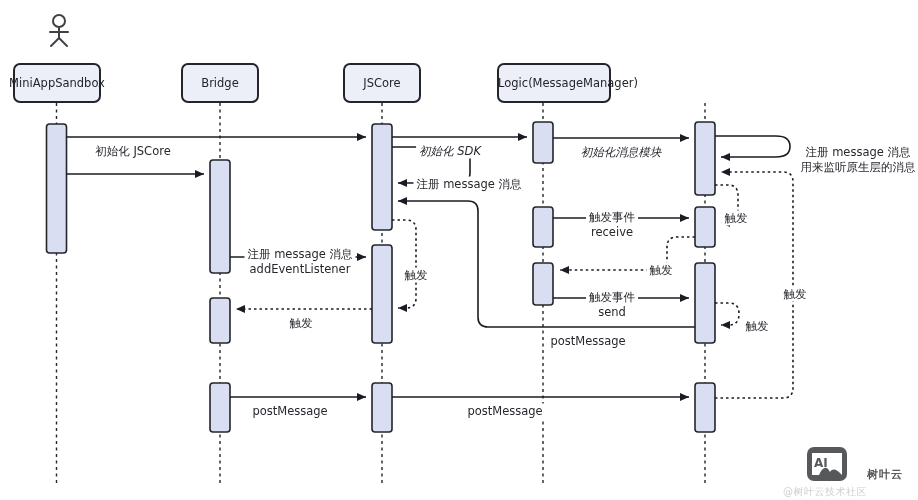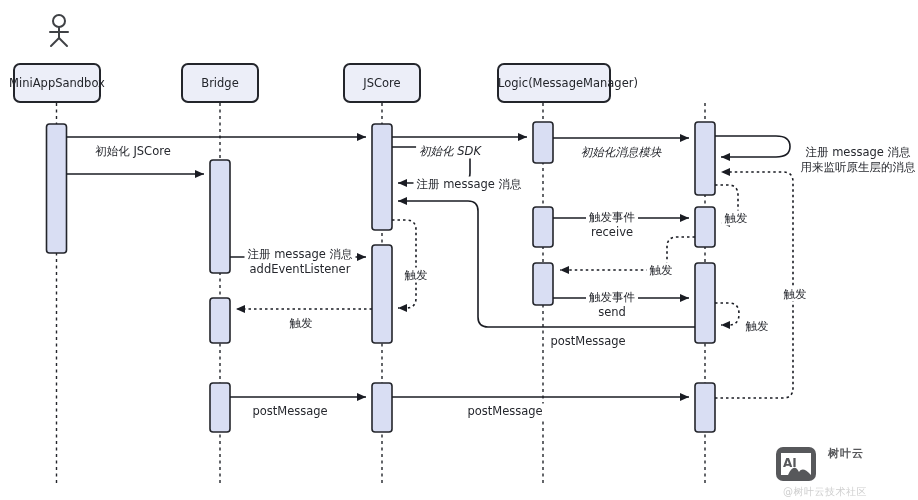--- a/index.html
+++ b/index.html
@@ -6,21 +6,21 @@
   #stage{position:relative;width:918px;height:500px;background:#ffffff;overflow:hidden;
          font-family:"DejaVu Sans","Liberation Sans",sans-serif;}
   #wires{position:absolute;left:0;top:0;}
   .participant{position:absolute;height:40px;background:#eceef8;border:2px solid #23252b;
          border-radius:7px;display:flex;align-items:center;justify-content:center;
          font-size:11.5px;color:#23252b;white-space:nowrap;box-sizing:border-box;}
   .lbl{position:absolute;transform:translate(-50%,-50%);background:#ffffff;
        font-size:11.5px;color:#26282e;white-space:nowrap;text-align:center;
        line-height:15px;padding:0 3px;margin-top:14px;}
   .actor{position:absolute;left:45px;top:6px;}
-  .watermark{position:absolute;left:775px;top:446px;display:flex;align-items:flex-start;gap:11px;}
+  .watermark{position:absolute;left:806px;top:446px;display:flex;align-items:flex-end;gap:19px;}
   .wm-brand{font-size:11px;font-weight:bold;color:#57585b;letter-spacing:1px;}
   .wm-sub{position:absolute;left:778px;top:485px;width:94px;text-align:center;
           font-size:10px;color:#cfcfcf;letter-spacing:0.5px;}
 </style>
 </head>
 <body>
 
 <div id="stage">
 
   <svg class="actor" width="28" height="44" viewBox="0 0 28 44">

